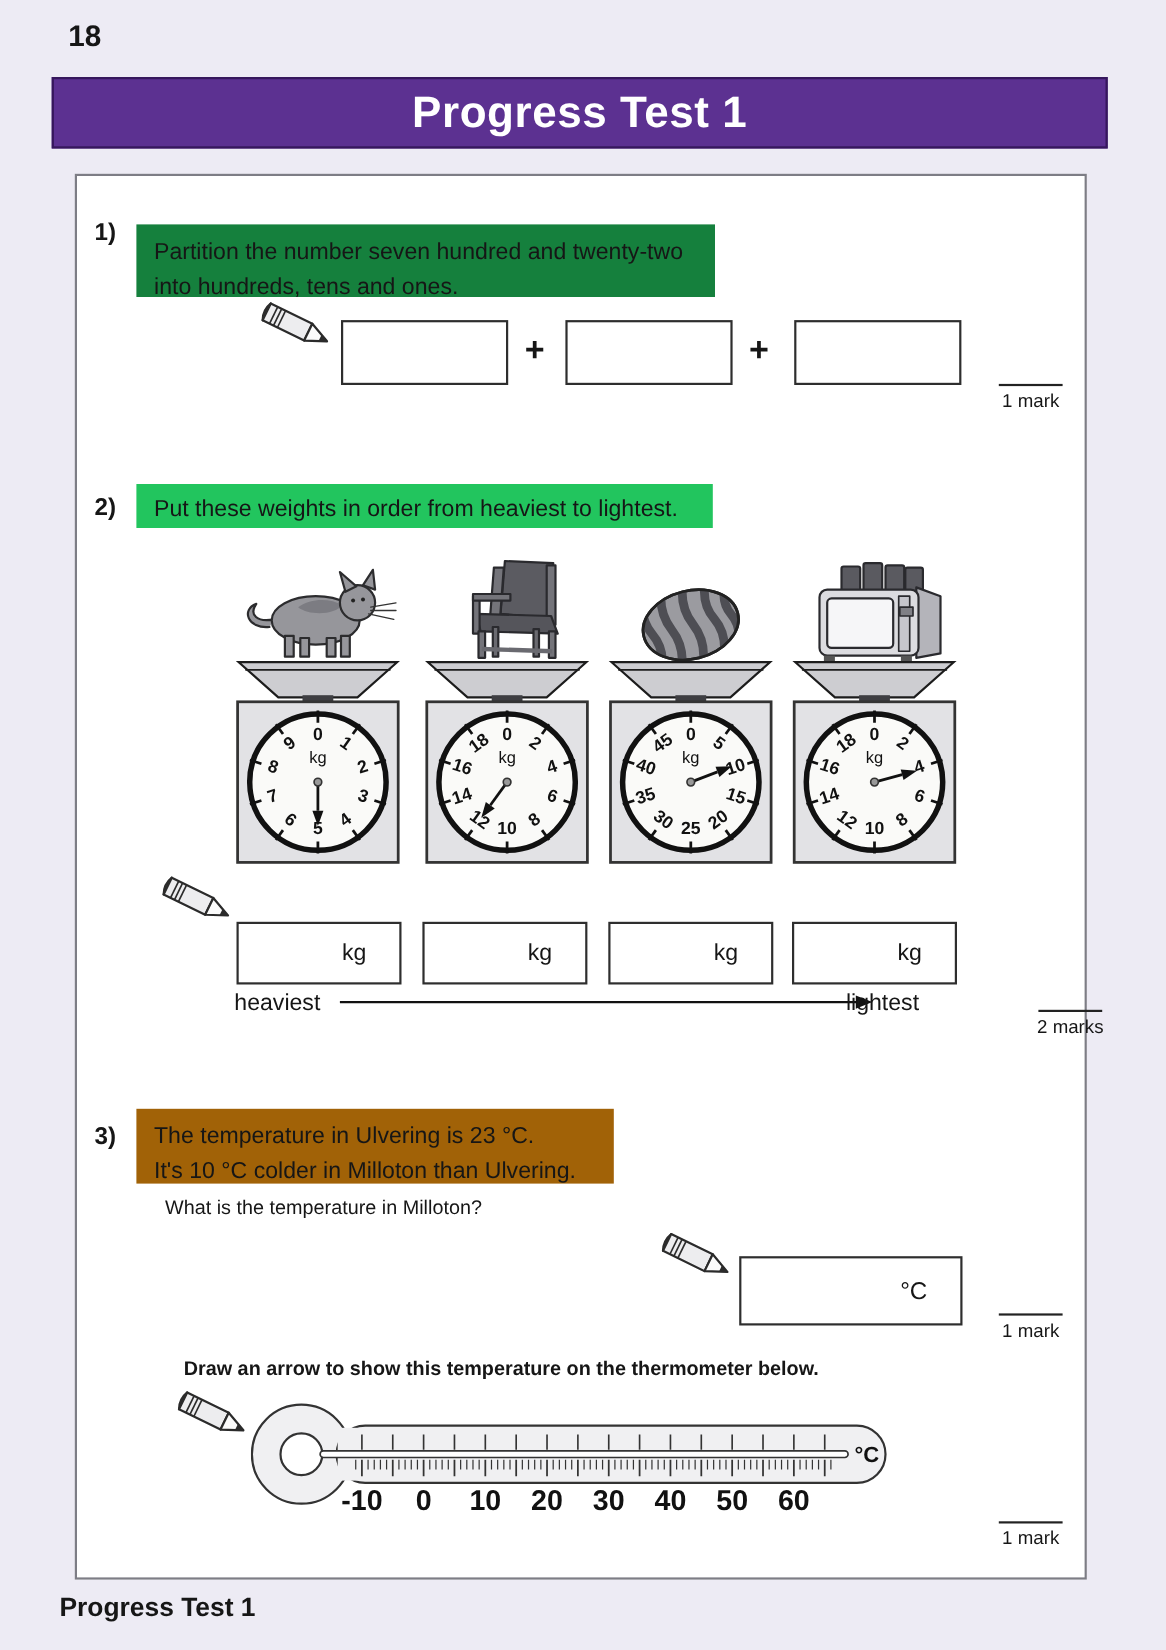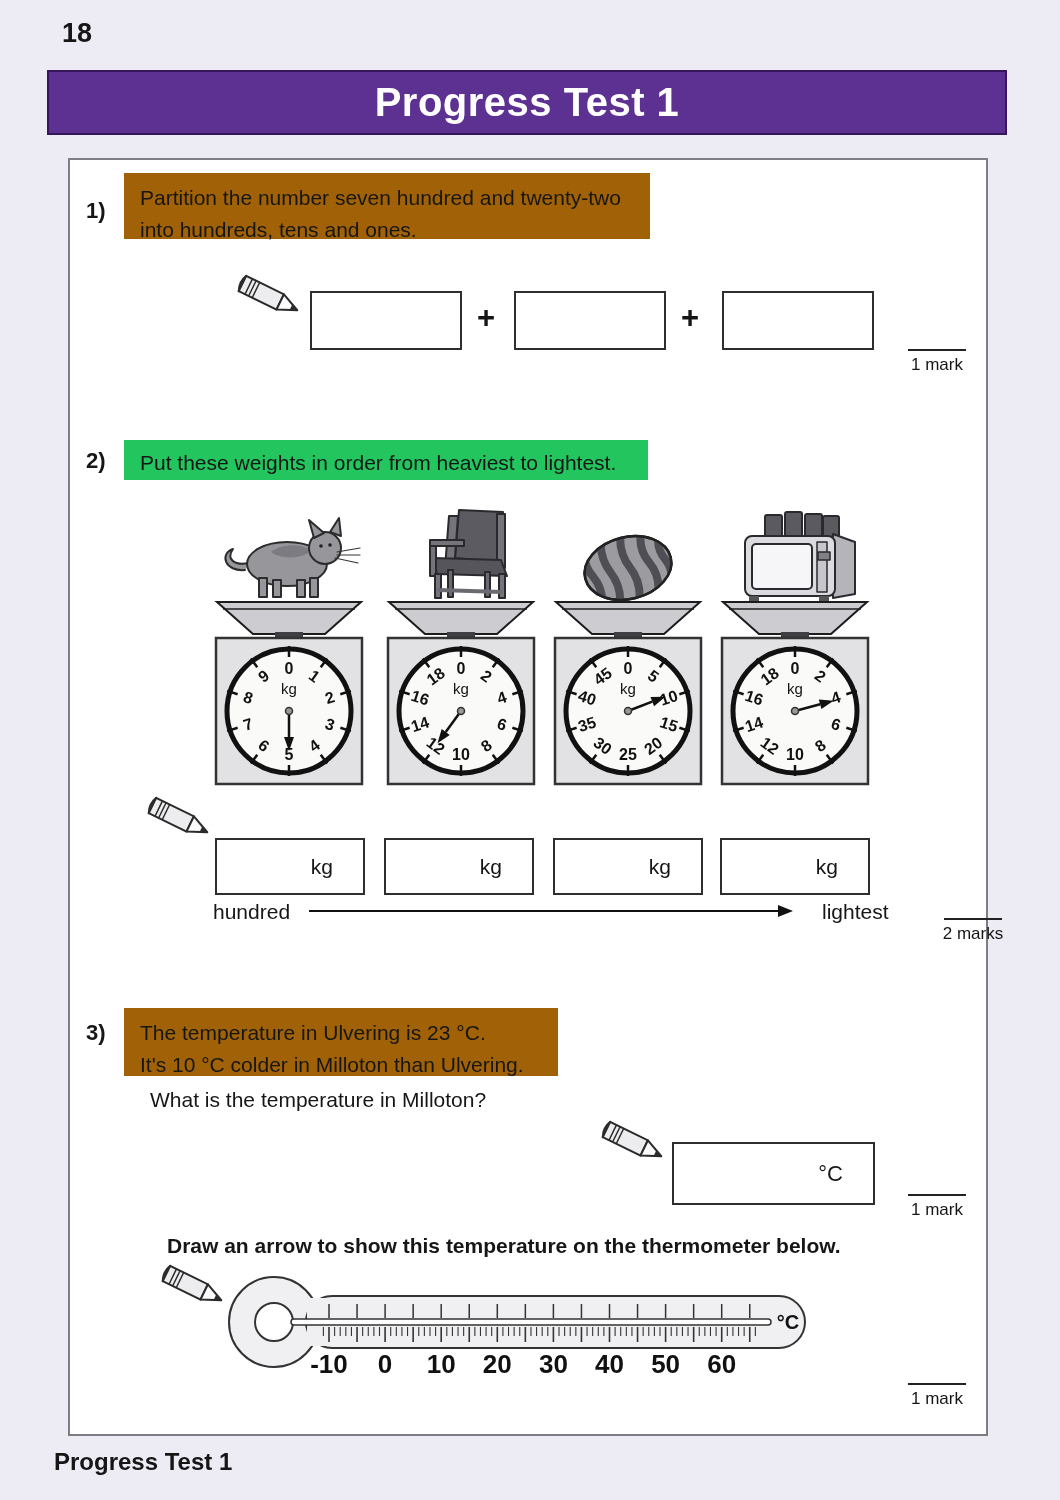--- a/index.html
+++ b/index.html
@@ -20,21 +20,21 @@
   .card{
     position:absolute;left:68px;top:158px;width:920px;height:1278px;
     background:#ffffff;border:2px solid #7d7d85;box-sizing:border-box;
   }
   .qnum{position:absolute;font-size:22px;font-weight:bold;}
   .highlight{
     position:absolute;background:#dcd7ec;
     font-size:21px;line-height:1.5;padding:9px 16px;
     white-space:pre-line;box-sizing:border-box;
   }
-  .plainline{position:absolute;font-size:21px;}
+  .plainline{position:absolute;font-size:18px;}
   .abox{position:absolute;background:#fff;border:2px solid #2e2e2e;box-sizing:border-box;}
   .plus{position:absolute;font-size:31px;font-weight:600;}
   .unitbox{
     position:absolute;background:#fff;border:2px solid #2e2e2e;box-sizing:border-box;
     display:flex;align-items:center;justify-content:flex-end;
     padding-right:30px;font-size:21px;
   }
   .markline{position:absolute;width:70px;text-align:center;font-size:17px;}
   .markline .mline{border-top:2px solid #222;width:58px;margin:0 auto 4px;}
   .pencil{position:absolute;width:70px;height:52px;}
@@ -51,21 +51,21 @@
 
   <div class="page-number">18</div>
 
   <div class="banner" style="background: rgb(92, 49, 145);">
     <span>Progress Test 1</span>
   </div>
 
   <div class="card"></div>
 
   <div class="qnum" style="left:86px;top:198px;">1)</div>
-  <div class="highlight" style="left: 124px; top: 173px; width: 526px; height: 66px; background: #a16207;">Partition the number seven hundred and twenty-two
+  <div class="highlight" style="left: 124px; top: 204px; width: 526px; height: 66px; background: #15803d;">Partition the number seven hundred and twenty-two
 into hundreds, tens and ones.</div>
 
   <div class="pencil" style="left:236px;top:272px;"><svg width="70" height="52" viewBox="0 0 70 52">
   <g transform="rotate(26 35 26)" stroke="#2b2b2b" stroke-width="2" stroke-linejoin="round">
     <path d="M3,17 q-4,8.5 0,17 Z" fill="#ededef"></path>
     <rect x="3" y="17" width="42" height="17" fill="#ededef"></rect>
     <line x1="10" y1="17" x2="10" y2="34" stroke-width="1.5"></line>
     <line x1="14" y1="17" x2="14" y2="34" stroke-width="1.5"></line>
     <line x1="18" y1="17" x2="18" y2="34" stroke-width="1.5"></line>
     <polygon points="45,17 64,25.5 45,34" fill="#fbfbfb"></polygon>
@@ -309,28 +309,28 @@
   <div class="unitbox" style="left:384px;top:838px;width:150px;height:57px;">
     <span>kg</span>
   </div>
   <div class="unitbox" style="left:553px;top:838px;width:150px;height:57px;">
     <span>kg</span>
   </div>
   <div class="unitbox" style="left:720px;top:838px;width:150px;height:57px;">
     <span>kg</span>
   </div>
 
-  <div class="order-label" style="left:213px;top:900px;">hundred</div>
+  <div class="order-label" style="left:213px;top:900px;">heaviest</div>
   <div class="order-arrow" style="left:307px;top:902px;">
     <svg width="488" height="18" viewBox="0 0 488 18">
       <line x1="2" y1="9" x2="472" y2="9" stroke="#111" stroke-width="2"></line>
       <polygon points="486,9 471,3 471,15" fill="#111"></polygon>
     </svg>
   </div>
-  <div class="order-label" style="left:822px;top:900px;">lightest</div>
+  <div class="order-label" style="left:769px;top:900px;">lightest</div>
 
   <div class="markline" style="left:902px;top:918px;margin-left:36px;">
     <div class="mline"></div>
     <div>2 marks</div>
   </div>
 
   <div class="qnum" style="left:86px;top:1020px;">3)</div>
   <div class="highlight" style="left: 124px; top: 1008px; width: 434px; height: 68px; background: #a16207;">The temperature in Ulvering is 23 °C.
 It's 10 °C colder in Milloton than Ulvering.</div>
 

